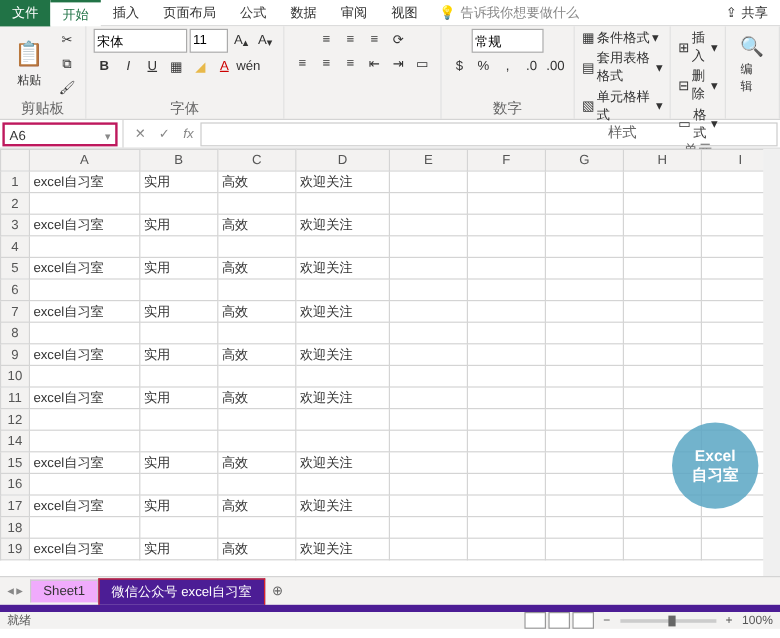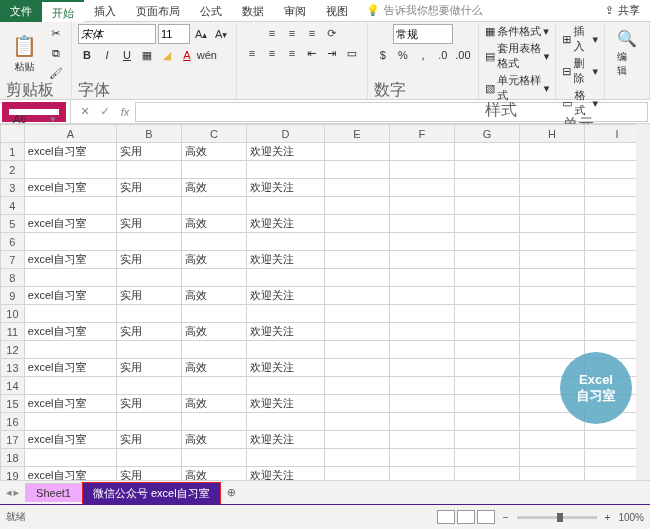--- a/index.html
+++ b/index.html
@@ -6,49 +6,49 @@
 body{width:650px;height:532px;overflow:hidden;background:#fff;font-size:11px;color:#333;position:relative}
 .title-tabs{height:22px;background:#fff;display:flex;align-items:center;border-bottom:1px solid #d4d4d4}
 .title-tab{padding:0 10px;height:22px;line-height:22px;cursor:pointer;font-size:11px}
 .title-tab.file{background:#217346;color:#fff}
 .title-tab.active{background:#fff;color:#217346;border-top:2px solid #217346}
 .tell-me{margin-left:8px;color:#888;display:flex;align-items:center;gap:4px}
 .share{margin-left:auto;margin-right:10px;color:#333;display:flex;align-items:center;gap:4px}
 .ribbon{height:78px;background:#f3f2f1;display:flex;border-bottom:1px solid #d4d4d4}
 .rgroup{display:flex;flex-direction:column;padding:2px 6px;border-right:1px solid #e1e1e1;position:relative}
 .rgroup-content{flex:1;display:flex;align-items:center;gap:4px}
-.rgroup-label{font-size:16px;color:#666;height:14px;line-height:14px}
+.rgroup-label{text-align:center;font-size:12px;color:#666;height:14px;line-height:14px}
 .big-btn{display:flex;flex-direction:column;align-items:center;justify-content:center;padding:2px 6px;cursor:pointer;gap:2px}
 .big-btn span{font-size:10px}
 .icon{display:inline-flex;align-items:center;justify-content:center}
 .small-btn{width:18px;height:18px;display:inline-flex;align-items:center;justify-content:center;cursor:pointer}
 .vstack{display:flex;flex-direction:column;gap:2px}
 .hstack{display:flex;gap:2px;align-items:center}
 select,input.combo{border:1px solid #ababab;background:#fff;height:20px;font-size:11px;padding:0 2px}
 .name-box-bar{height:24px;background:#fff;display:flex;align-items:center;border-bottom:1px solid #d4d4d4}
-.name-box{width:64px;border:7px solid #be185d;height:20px;margin-left:2px;padding:0 4px;line-height:20px;position:relative}
+.name-box{width:96px;border:2px solid #be185d;height:20px;margin-left:2px;padding:0 4px;line-height:20px;position:relative}
 .name-box::after{content:"▾";position:absolute;right:4px;color:#888;font-size:9px}
 .fx-sep{width:1px;height:100%;background:#d4d4d4;margin:0 4px}
 .fx-btn{width:20px;text-align:center;color:#888}
 .formula-bar{flex:1;height:20px;border:1px solid #ccc;margin-right:2px}
 .grid-area{height:356px;overflow:hidden;position:relative;background:#fff}
 table.sheet{border-collapse:collapse;table-layout:fixed;width:100%}
 table.sheet th,table.sheet td{border:1px solid #d4d4d4;height:18px;font-size:11px;text-align:left;padding:0 3px;white-space:nowrap;overflow:hidden}
 table.sheet th{background:#f3f2f1;text-align:center;font-weight:normal;color:#555}
 table.sheet th.rowhdr{width:22px;text-align:center}
 table.sheet th.corner{width:22px;background:#f3f2f1}
 .col-A{width:85px}.col-B{width:60px}.col-C{width:60px}.col-D{width:72px}.col-rest{width:60px}
 .watermark{position:absolute;right:18px;bottom:56px;width:72px;height:72px;border-radius:50%;background:#5aa6c4;color:#fff;display:flex;flex-direction:column;align-items:center;justify-content:center;font-size:13px;font-weight:bold;opacity:0.85}
 .sheet-tabs{height:24px;background:#f3f2f1;display:flex;align-items:center;border-top:1px solid #d4d4d4;font-size:11px}
 .tab-nav{display:flex;gap:2px;padding:0 6px}
 .tab-btn{color:#888;cursor:pointer}
 .sheet-tab{padding:3px 10px;background:#f0abfc;border:1px solid #ccc;border-bottom:none;cursor:pointer}
 .sheet-tab.red{background:#4c1d95;color:#fff;border-color:#d9252a}
 .plus-tab{padding:0 6px;cursor:pointer;color:#666}
-.status-bar{height:20px;background:#f3f2f1;display:flex;align-items:center;border-top:1px solid #4c1d95;padding:12px 6px;font-size:10px;color:#555}
+.status-bar{height:20px;background:#f3f2f1;display:flex;align-items:center;border-top:6px solid #4c1d95;padding:2px 6px;font-size:10px;color:#555}
 .status-right{margin-left:auto;display:flex;align-items:center;gap:8px}
 .view-btns{display:flex;gap:2px}
 .vb{width:18px;height:14px;border:1px solid #999;background:#fff;cursor:pointer}
 .zoom-slider{width:80px;height:3px;background:#ccc;position:relative}
 .zoom-slider::before{content:"";position:absolute;left:50%;top:-3px;width:6px;height:9px;background:#666}
 .scroll-track{position:absolute;background:#f0f0f0}
 .scroll-v{right:0;top:0;bottom:0;width:14px}
 </style>
 </head>
 <body>
@@ -90,21 +90,21 @@
             <span>🖌</span>
           </span>
       </div>
     </div>
     <div class="rgroup-label">剪贴板</div>
   </div>
 
   <div class="rgroup">
     <div class="rgroup-content vstack" style="align-items:flex-start">
       <div class="hstack">
-        <input class="combo" style="width: 78px; font-style: italic;" value="宋体">
+        <input class="combo" style="width: 78px;" value="宋体">
         <input class="combo" style="width: 32px;" value="11">
         <span class="small-btn">A<sup>▴</sup></span>
         <span class="small-btn">A<sup>▾</sup></span>
       </div>
       <div class="hstack">
         <span class="small-btn">
             <b>B</b>
           </span>
         <span class="small-btn">
             <i>I</i>
@@ -349,32 +349,20 @@
           <td></td>
           <td></td>
           <td></td>
           <td></td>
           <td></td>
           <td></td>
           <td></td>
           <td></td>
         </tr>
         <tr>
-          <th class="rowhdr">13</th>
-          <td>excel自习室</td>
-          <td>实用</td>
-          <td>高效</td>
-          <td>欢迎关注</td>
-          <td></td>
-          <td></td>
-          <td></td>
-          <td></td>
-          <td></td>
-        </tr>
-        <tr>
           <th class="rowhdr">14</th>
           <td></td>
           <td></td>
           <td></td>
           <td></td>
           <td></td>
           <td></td>
           <td></td>
           <td></td>
           <td></td>

